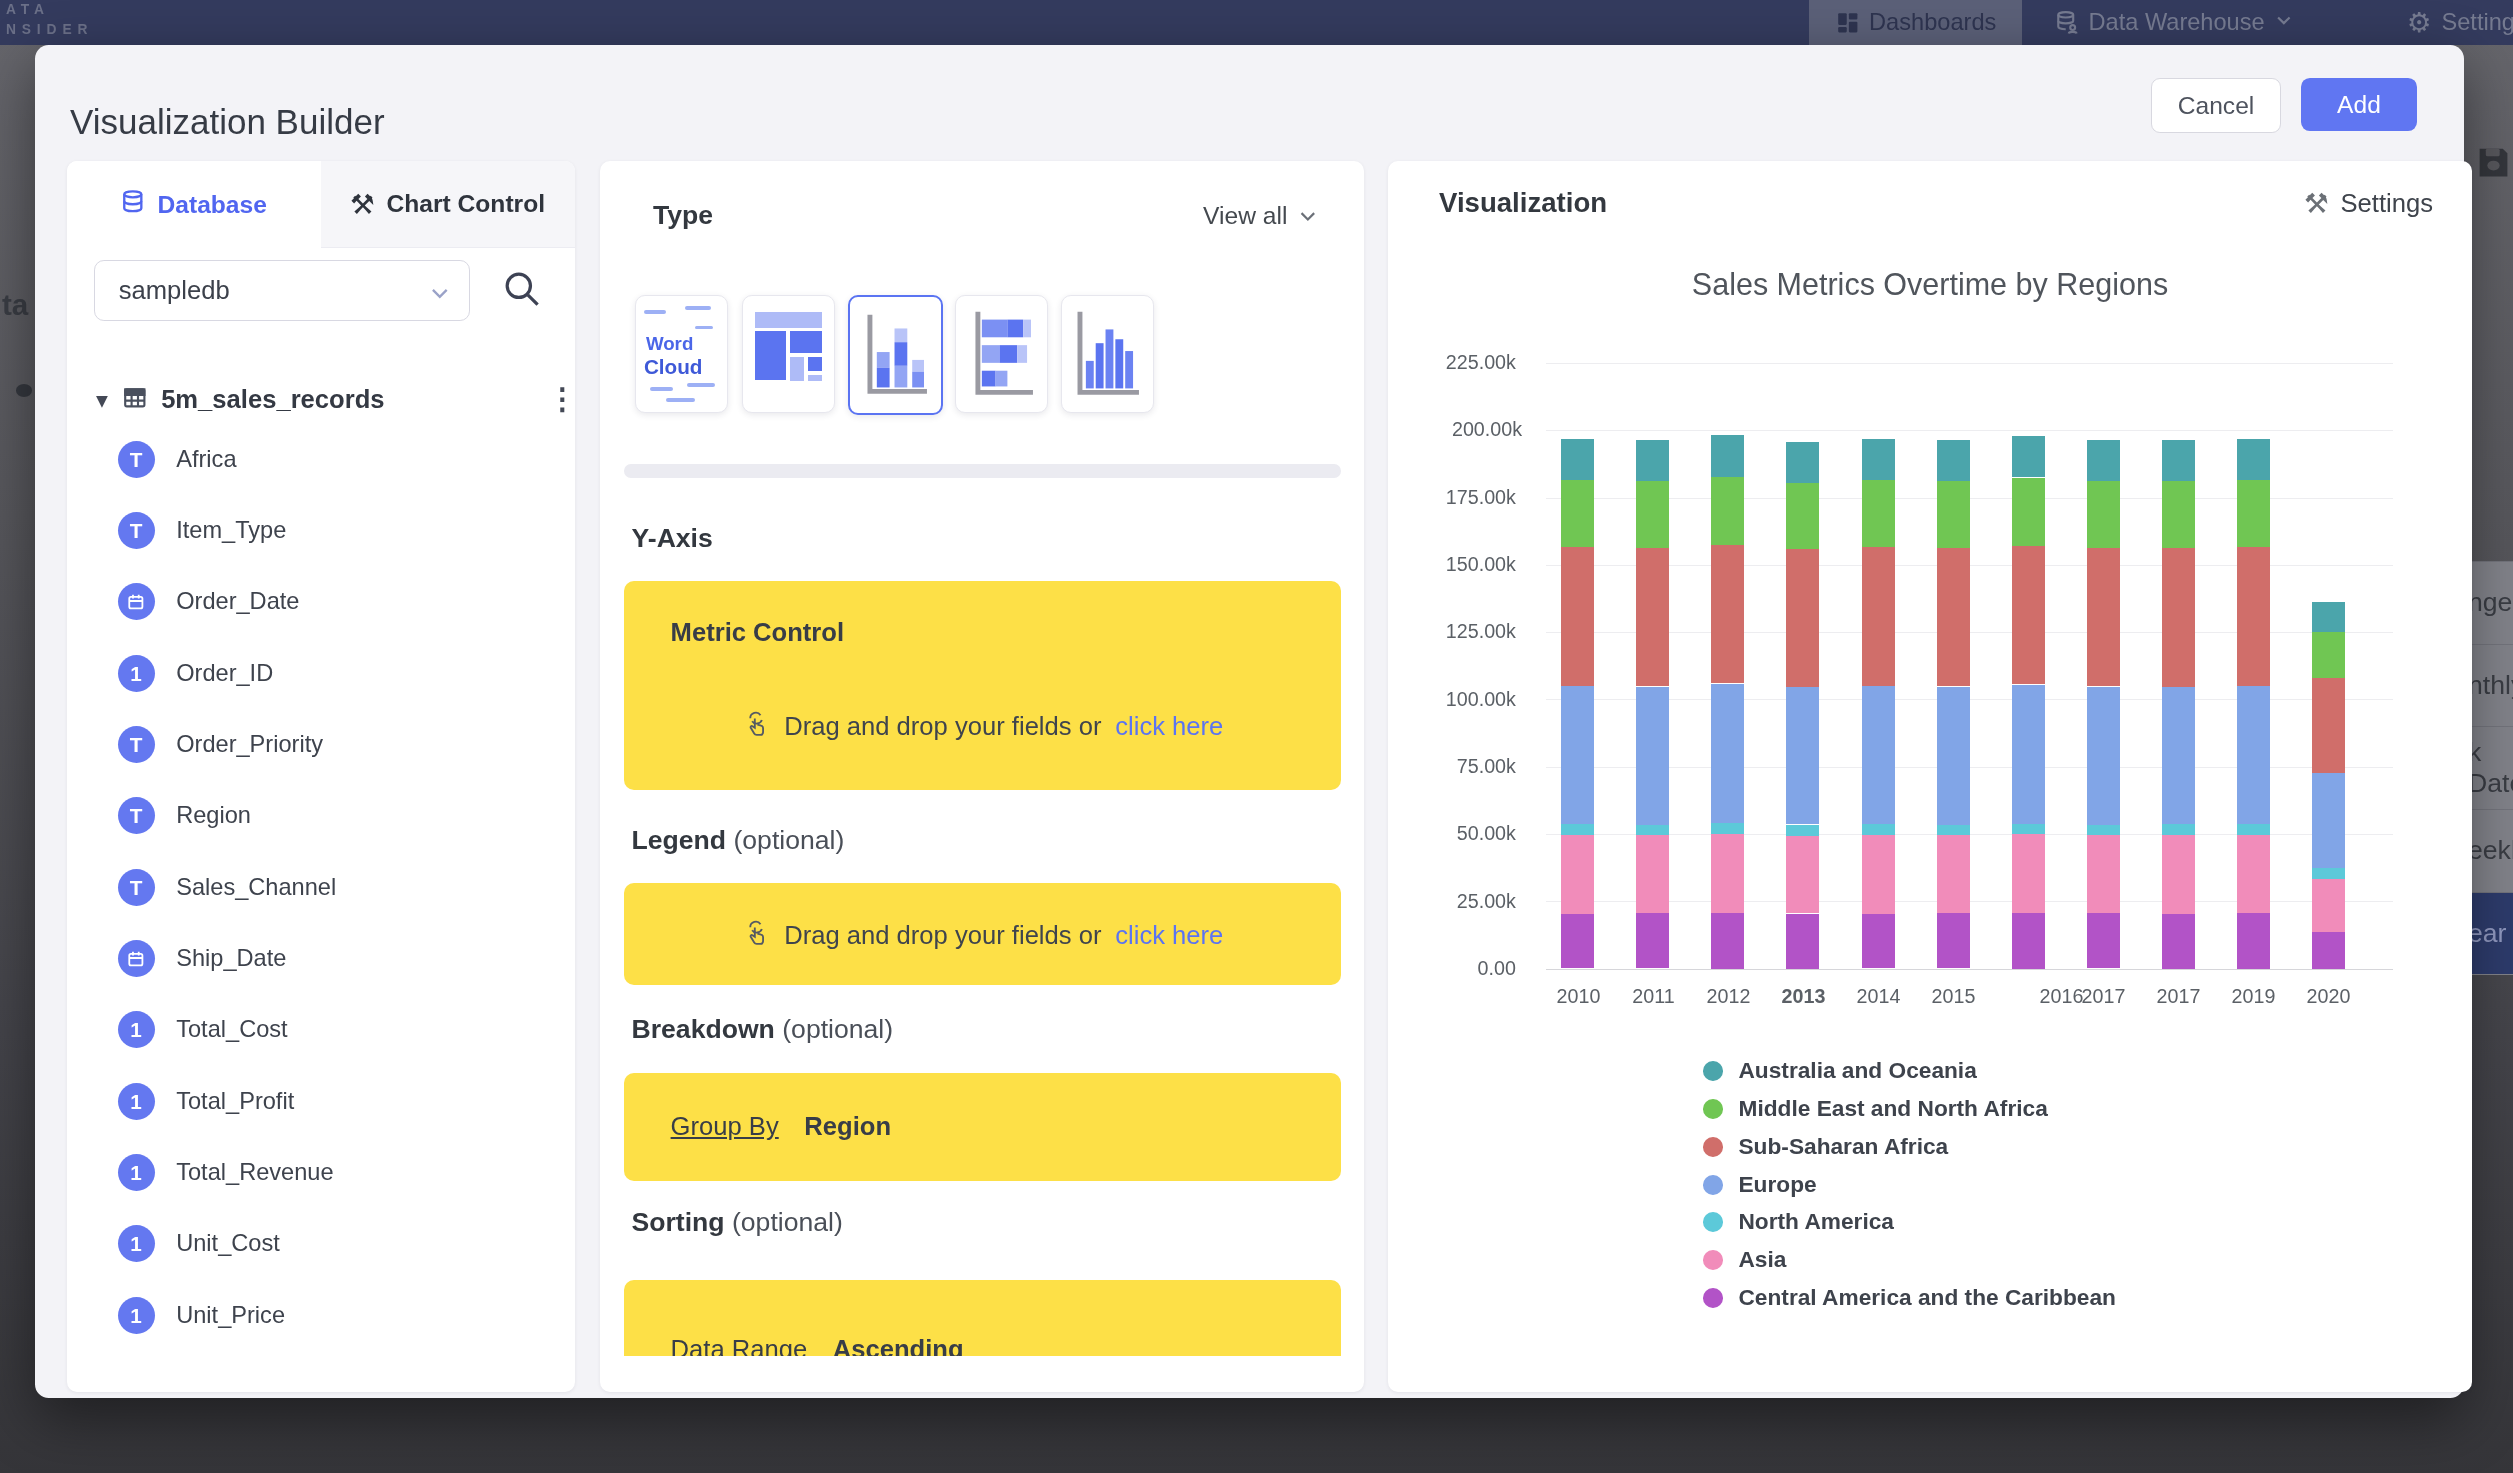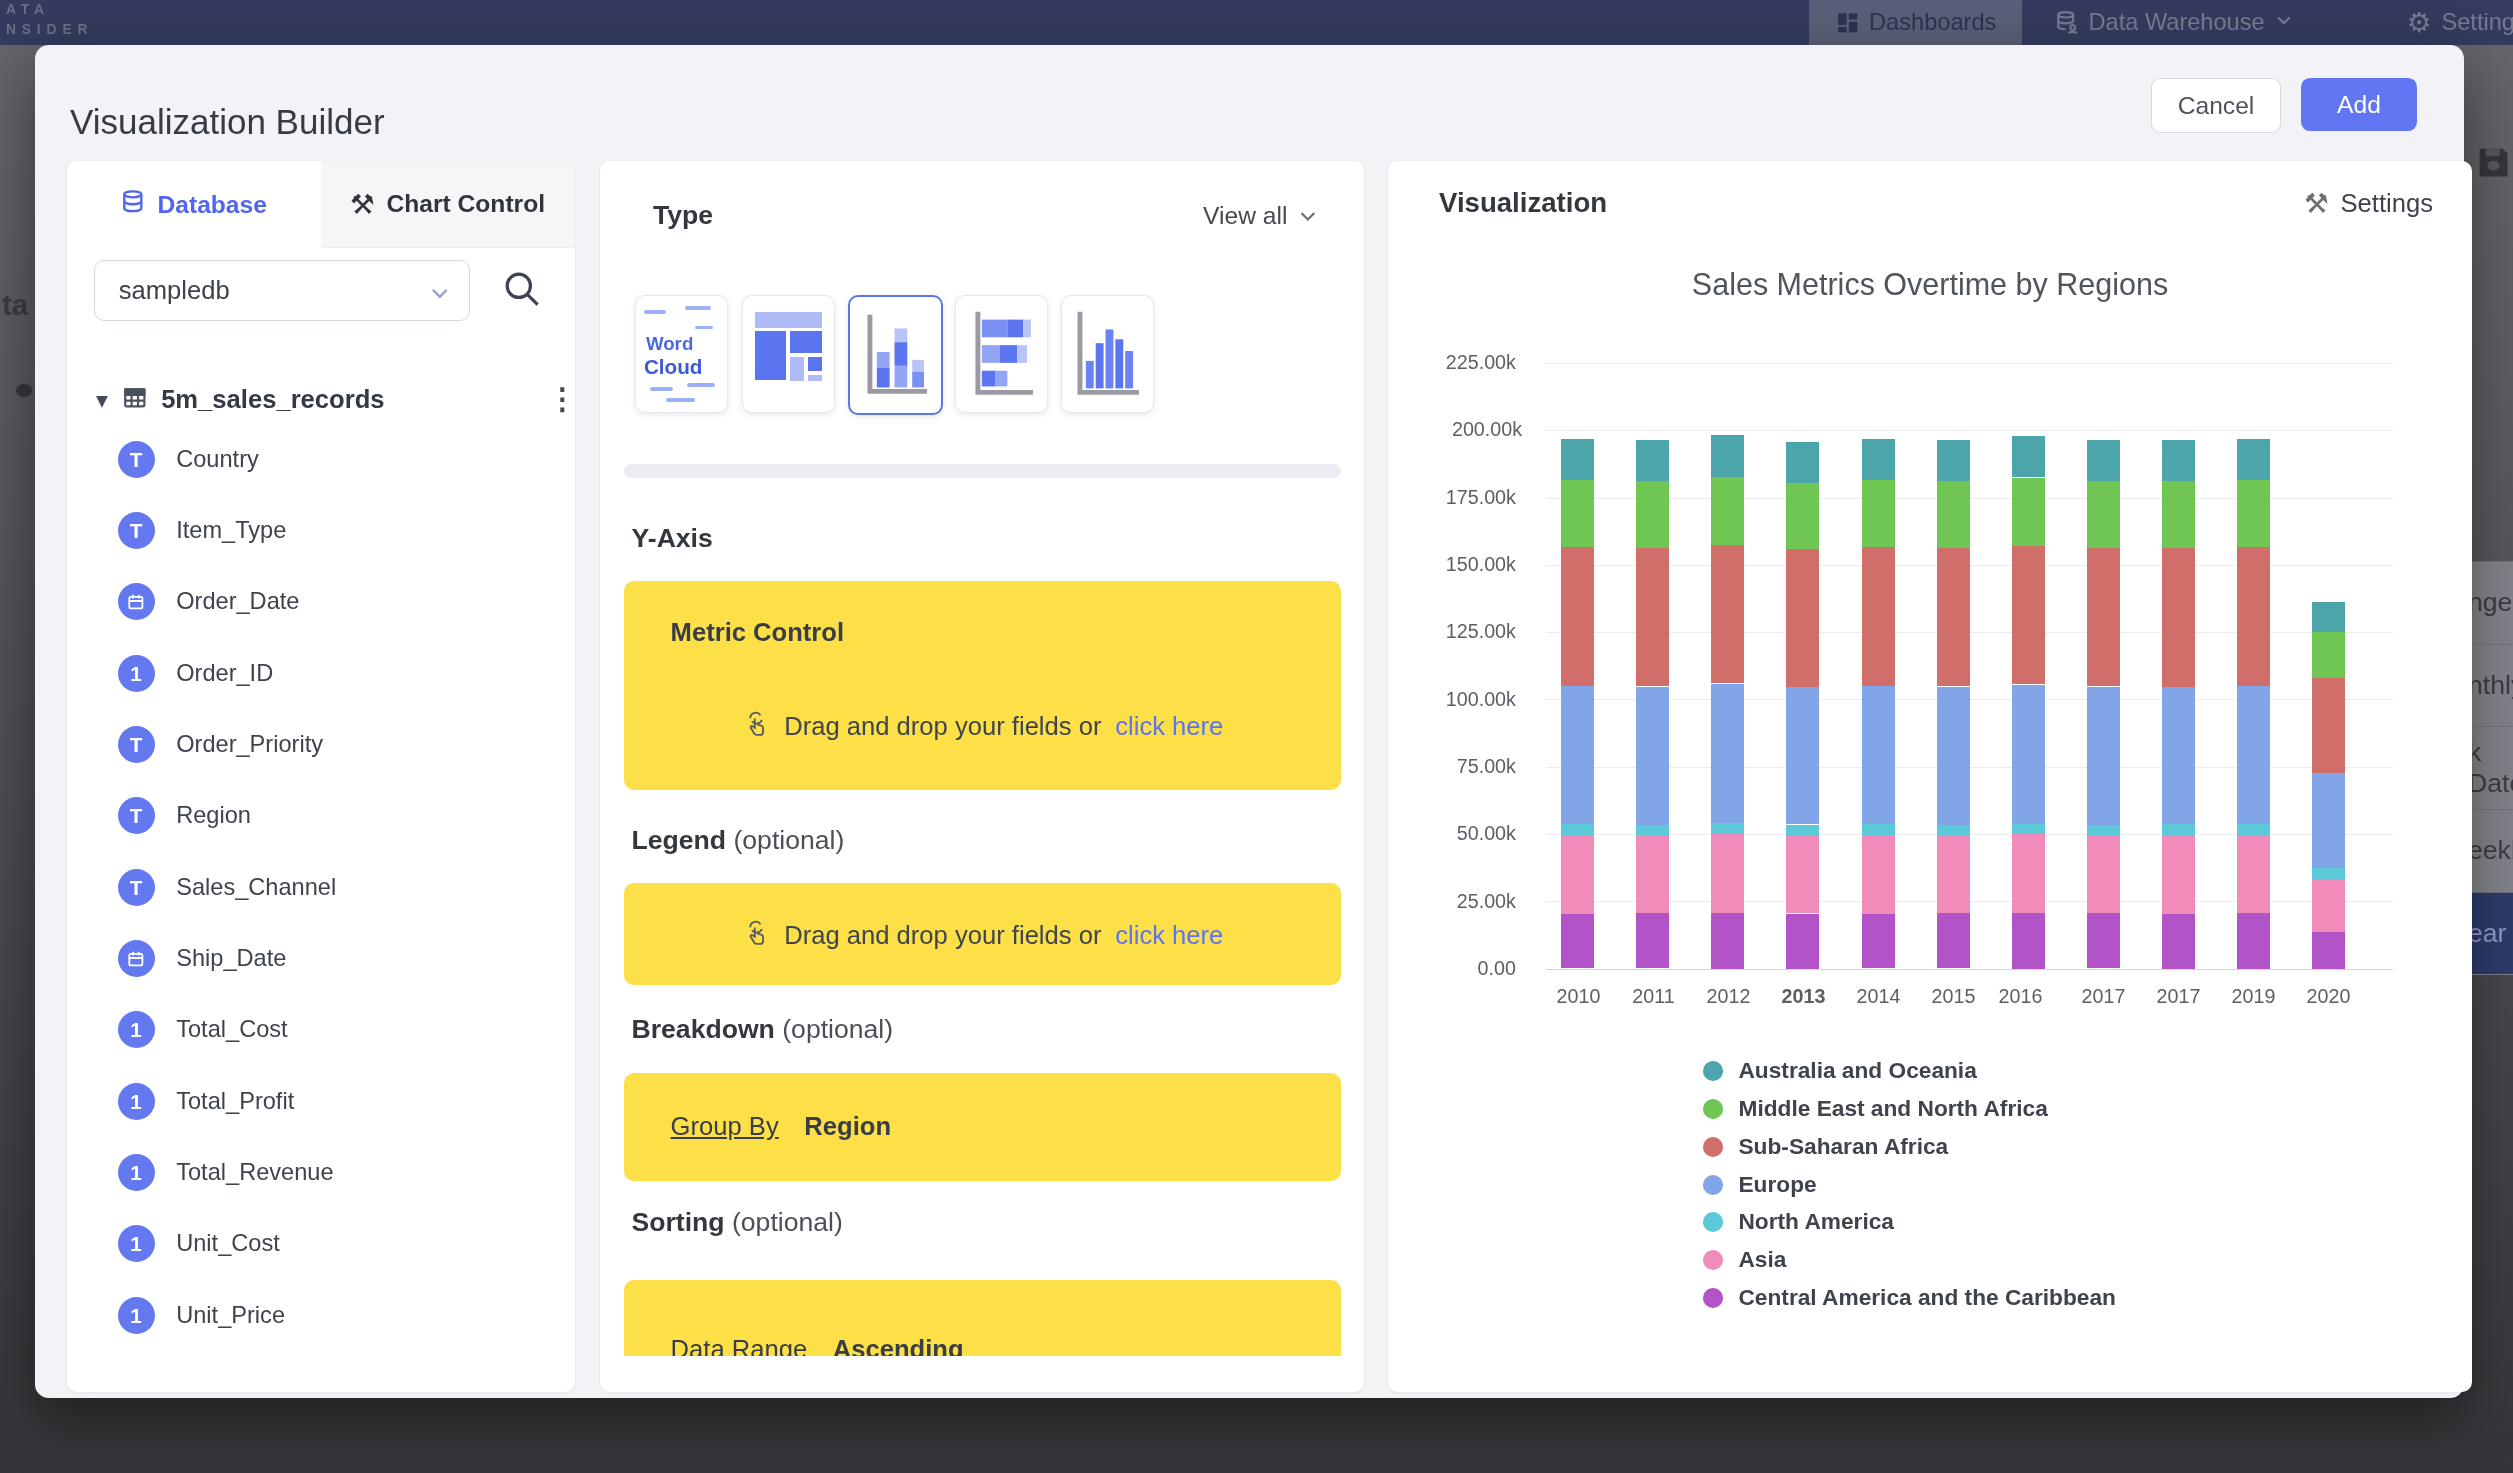--- a/index.html
+++ b/index.html
@@ -189,21 +189,21 @@
               <path d="M3 9.3V4h18v5.3z" fill="#4a505e"></path>
             </svg>
         </span>
         <span id="tree-name">5m_sales_records</span>
       </div>
       <div id="tree-kebab" class="abs">⋮</div>
 
       <div id="field-list">
           <div class="abs field-row" style="top: 276px; width: 433px;">
             <span class="field-ic">T</span>
-            <span class="field-label">Country</span>
+            <span class="field-label">Africa</span>
           </div>
           <div class="abs field-row" style="top: 347px; width: 433px;">
             <span class="field-ic">T</span>
             <span class="field-label">Item_Type</span>
           </div>
           <div class="abs field-row" style="top: 418px; width: 433px;">
             <span class="field-ic">
               <svg viewBox="0 0 24 24" width="19.7" height="19.7" fill="none" stroke="#fff" stroke-width="2.2">
                 <rect x="4" y="6" width="16" height="14" rx="2"></rect>
                 <path d="M8.5 3.5V8M15.5 3.5V8M4 11h16"></path>
@@ -453,21 +453,21 @@
           <div class="bar-seg" title="2015 Middle East and North Africa: 25k" style="left: 549px; width: 33px; top: 320px; height: 67px; background: rgb(112, 198, 83);"></div>
           <div class="bar-seg" title="2015 Australia and Oceania: 15.2k" style="left: 549px; width: 33px; top: 279px; height: 41px; background: rgb(75, 165, 171);"></div>
           <div class="xtick" style="left: 526px; top: 824px;">2015</div>
           <div class="bar-seg" title="2016 Central America and the Caribbean: 20.7k" style="left: 624px; width: 33px; top: 752px; height: 56px; background: rgb(178, 83, 199);"></div>
           <div class="bar-seg" title="2016 Asia: 29.3k" style="left: 624px; width: 33px; top: 673px; height: 79px; background: rgb(241, 140, 186);"></div>
           <div class="bar-seg" title="2016 North America: 4k" style="left: 624px; width: 33px; top: 662px; height: 10.7px; background: rgb(92, 201, 217);"></div>
           <div class="bar-seg" title="2016 Europe: 51.5k" style="left: 624px; width: 33px; top: 524px; height: 139px; background: rgb(129, 165, 231);"></div>
           <div class="bar-seg" title="2016 Sub-Saharan Africa: 51.7k" style="left: 624px; width: 33px; top: 384px; height: 139px; background: rgb(208, 110, 106);"></div>
           <div class="bar-seg" title="2016 Middle East and North Africa: 25.1k" style="left: 624px; width: 33px; top: 317px; height: 68px; background: rgb(112, 198, 83);"></div>
           <div class="bar-seg" title="2016 Australia and Oceania: 15.4k" style="left: 624px; width: 33px; top: 275px; height: 41px; background: rgb(75, 165, 171);"></div>
-          <div class="xtick" style="left: 593px; top: 824px;">2016</div>
+          <div class="xtick" style="left: 634px; top: 824px;">2016</div>
           <div class="bar-seg" title="2017 Central America and the Caribbean: 20.6k" style="left: 699px; width: 33px; top: 752px; height: 55px; background: rgb(178, 83, 199);"></div>
           <div class="bar-seg" title="2017 Asia: 29k" style="left: 699px; width: 33px; top: 674px; height: 78px; background: rgb(241, 140, 186);"></div>
           <div class="bar-seg" title="2017 North America: 4k" style="left: 699px; width: 33px; top: 663px; height: 10.7px; background: rgb(92, 201, 217);"></div>
           <div class="bar-seg" title="2017 Europe: 51.1k" style="left: 699px; width: 33px; top: 526px; height: 138px; background: rgb(129, 165, 231);"></div>
           <div class="bar-seg" title="2017 Sub-Saharan Africa: 51.4k" style="left: 699px; width: 33px; top: 387px; height: 138px; background: rgb(208, 110, 106);"></div>
           <div class="bar-seg" title="2017 Middle East and North Africa: 25k" style="left: 699px; width: 33px; top: 320px; height: 67px; background: rgb(112, 198, 83);"></div>
           <div class="bar-seg" title="2017 Australia and Oceania: 15.2k" style="left: 699px; width: 33px; top: 279px; height: 41px; background: rgb(75, 165, 171);"></div>
           <div class="xtick" style="left: 676px; top: 824px;">2017</div>
           <div class="bar-seg" title="2018 Central America and the Caribbean: 20.5k" style="left: 774px; width: 33px; top: 753px; height: 55px; background: rgb(178, 83, 199);"></div>
           <div class="bar-seg" title="2018 Asia: 29.2k" style="left: 774px; width: 33px; top: 674px; height: 79px; background: rgb(241, 140, 186);"></div>

